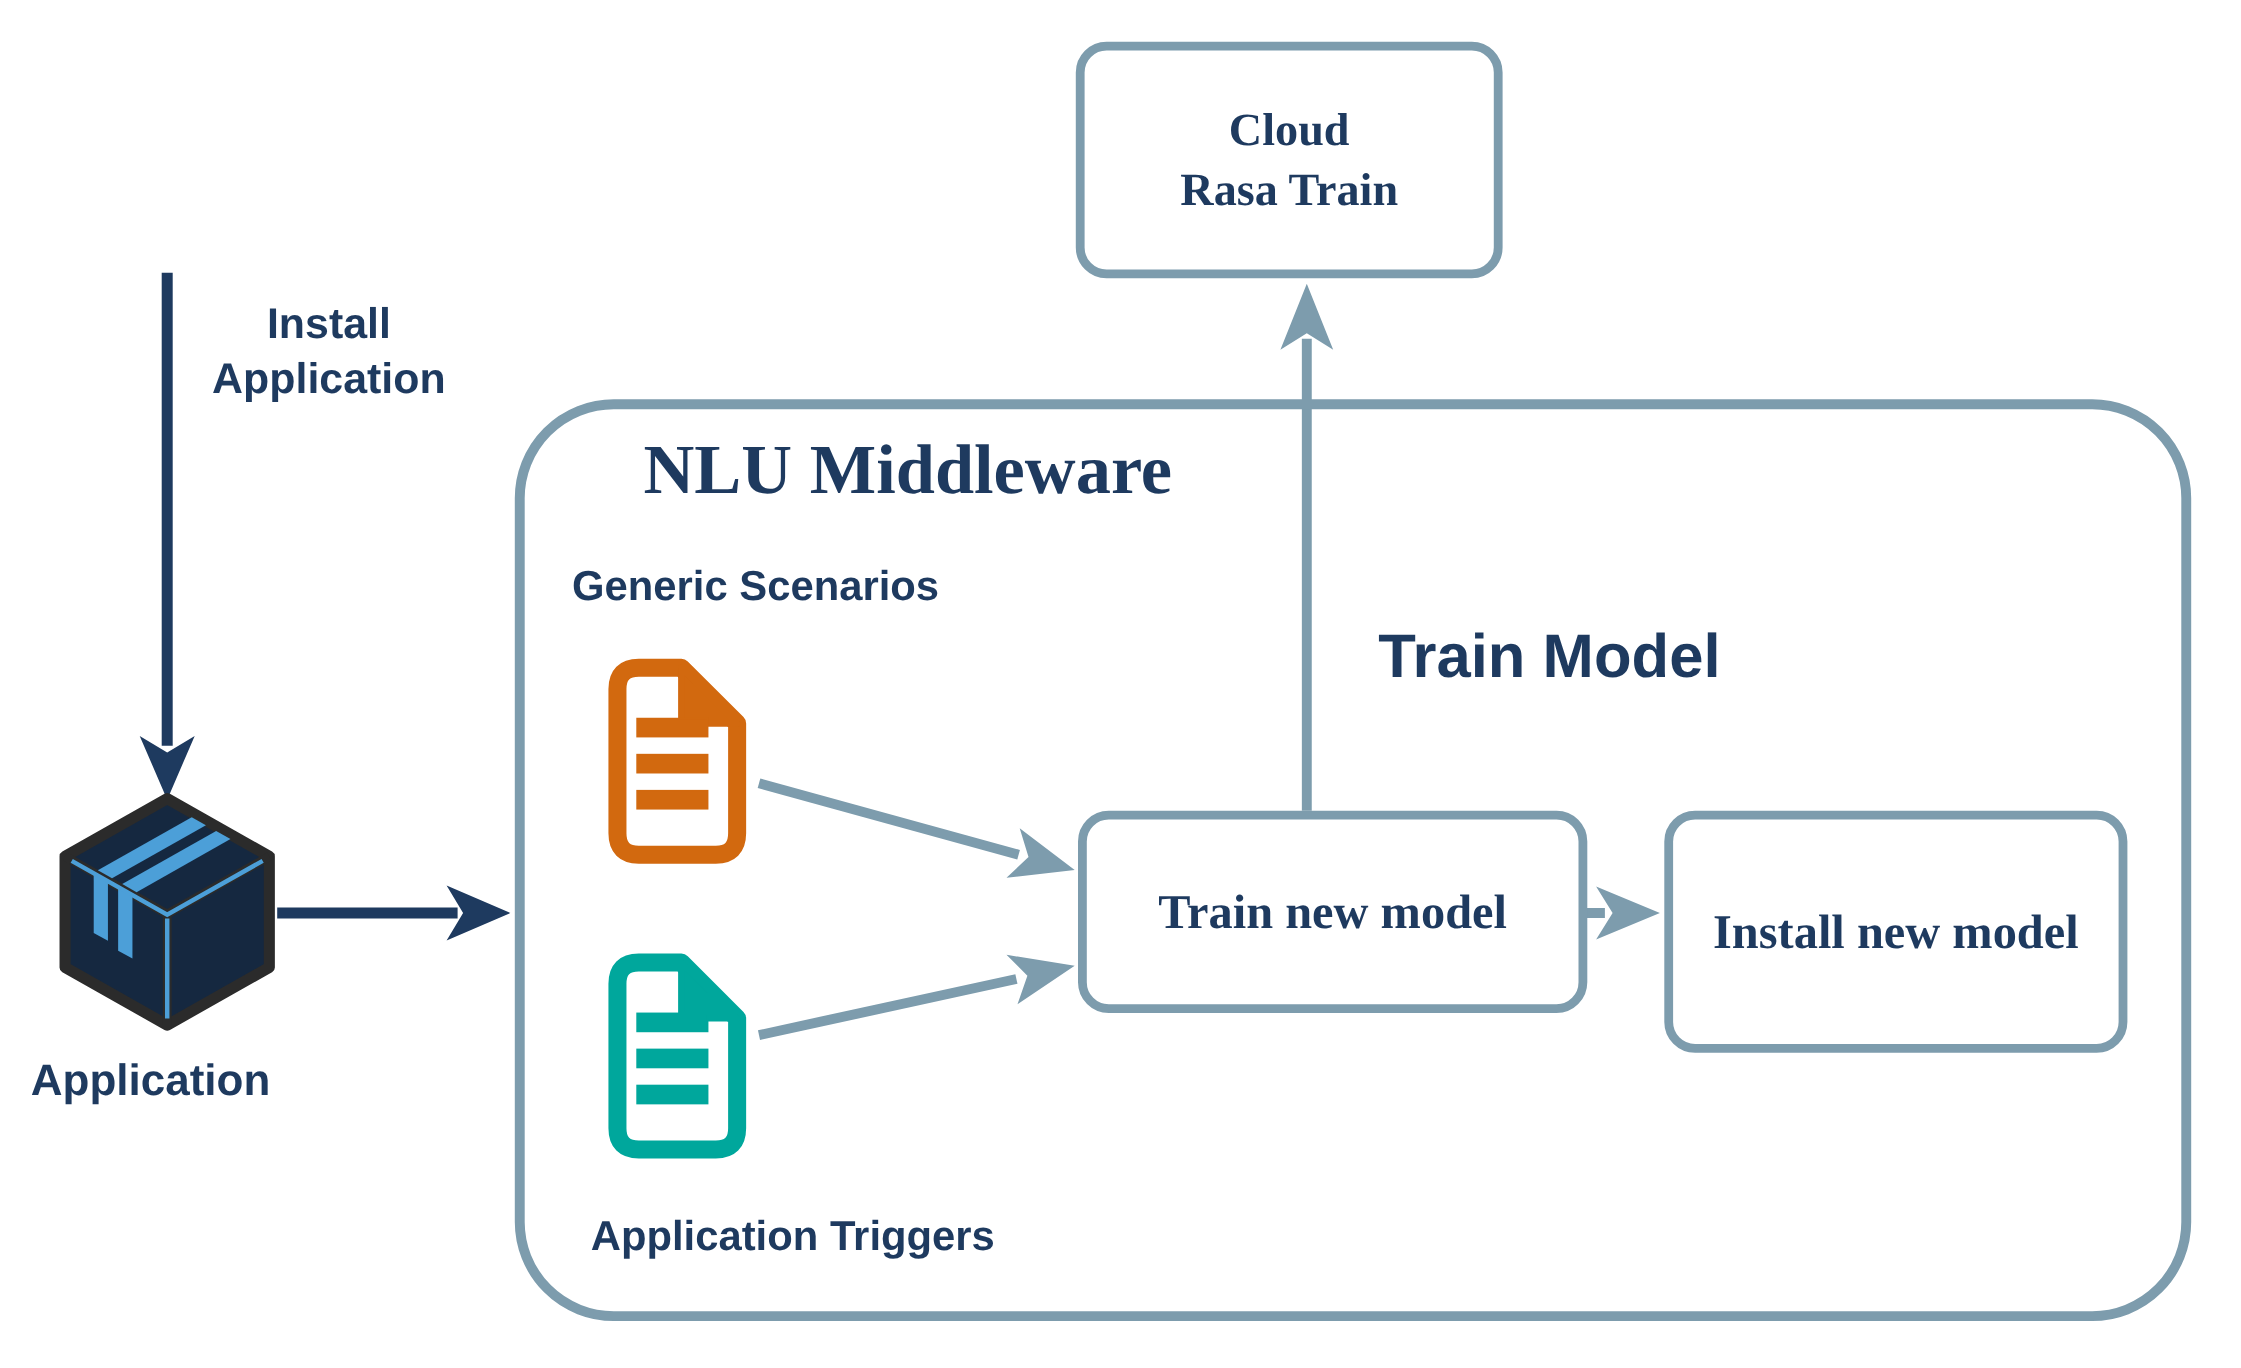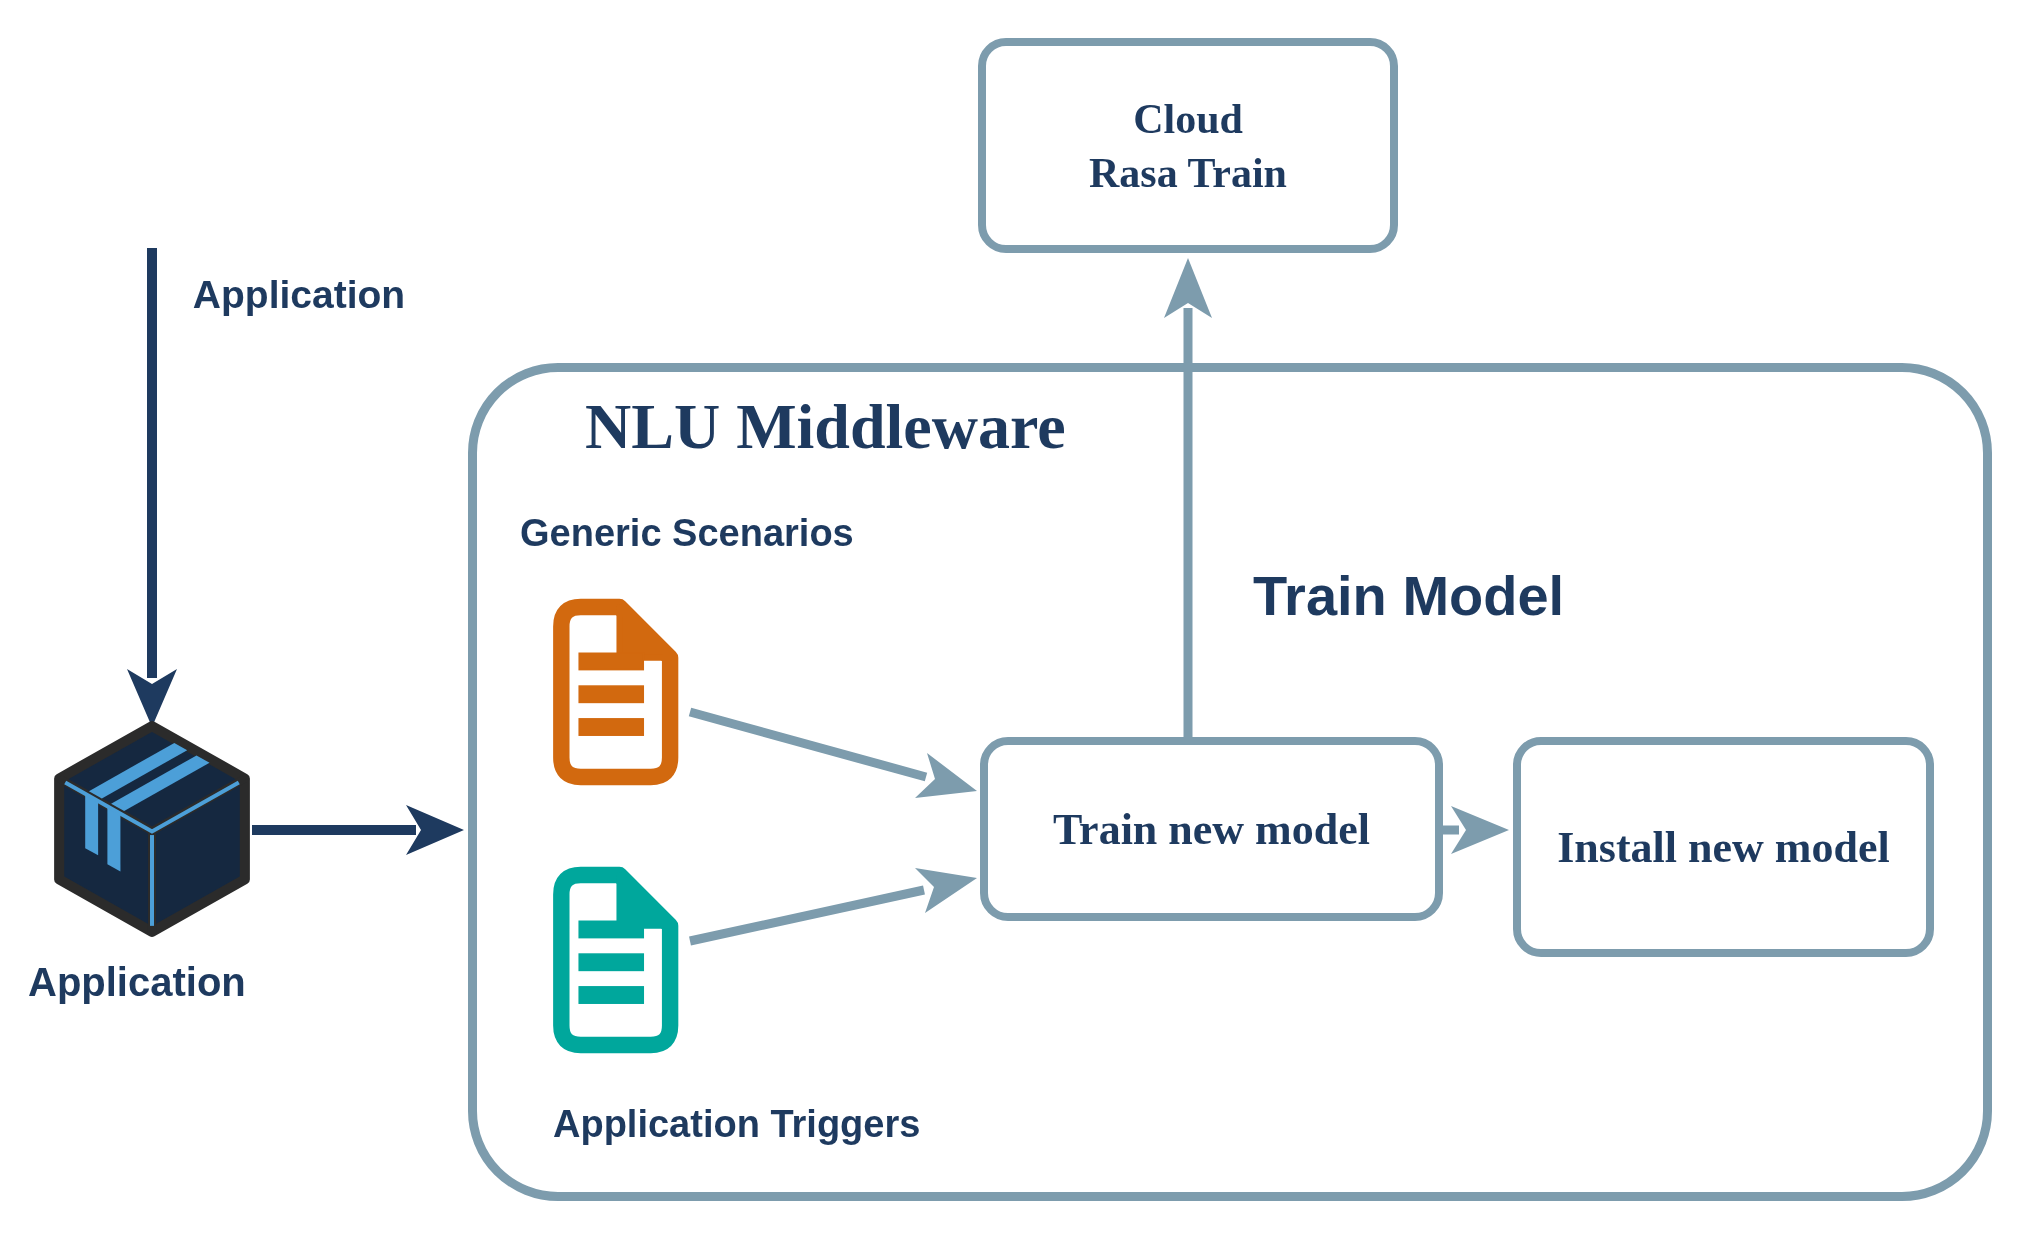--- a/index.html
+++ b/index.html
@@ -46,21 +46,21 @@
     display: flex;
     align-items: center;
     justify-content: center;
     text-align: center;
     color: var(--color-navy, #1e3a5f);
     font-family: "Liberation Serif", serif;
     font-weight: bold;
   }
   .cloud-box {
     left: 978px; top: 38px;
-    width: 420px; height: 215px;
+    width: 388px; height: 215px;
     font-size: 42px;
     line-height: 54px;
   }
   .cloud-box span { display: block; }
   .train-box {
     left: 980px; top: 737px;
     width: 463px; height: 184px;
     font-size: 44px;
   }
   .install-box {
@@ -88,21 +88,21 @@
   }
   
   .sans-label {
     position: absolute;
     font-family: "Liberation Sans", sans-serif;
     font-weight: bold;
     color: var(--color-navy, #1e3a5f);
     white-space: nowrap;
   }
   .generic-scenarios  { left: 520px;  top: 512px;  font-size: 38px; }
-  .application-triggers { left: 537px; top: 1103px; font-size: 38px; margin-left: 16px; }
+  .application-triggers { left: 537px; top: 1103px; font-size: 38px; }
   .train-model        { left: 1253px; top: 563px;  font-size: 56px; }
   .install-application {
     left: 173px; top: 270px;
     width: 252px;
     font-size: 39px;
     line-height: 50px;
     text-align: center;
     white-space: normal;
   }
   .app-verbal {
@@ -179,20 +179,21 @@
 
   <div class="node-box train-box">
     <span>Train new model</span>
   </div>
 
   <div class="node-box install-box">
     <span>Install new model</span>
   </div>
 
   <div class="sans-label install-application">
+    <span>Install</span>
     <span>Application</span>
   </div>
 
   <div class="sans-label generic-scenarios">Generic Scenarios</div>
 
   <div class="sans-label application-triggers">Application Triggers</div>
 
   <div class="sans-label train-model">Train Model</div>
 
   <div class="sans-label app-verbal">

